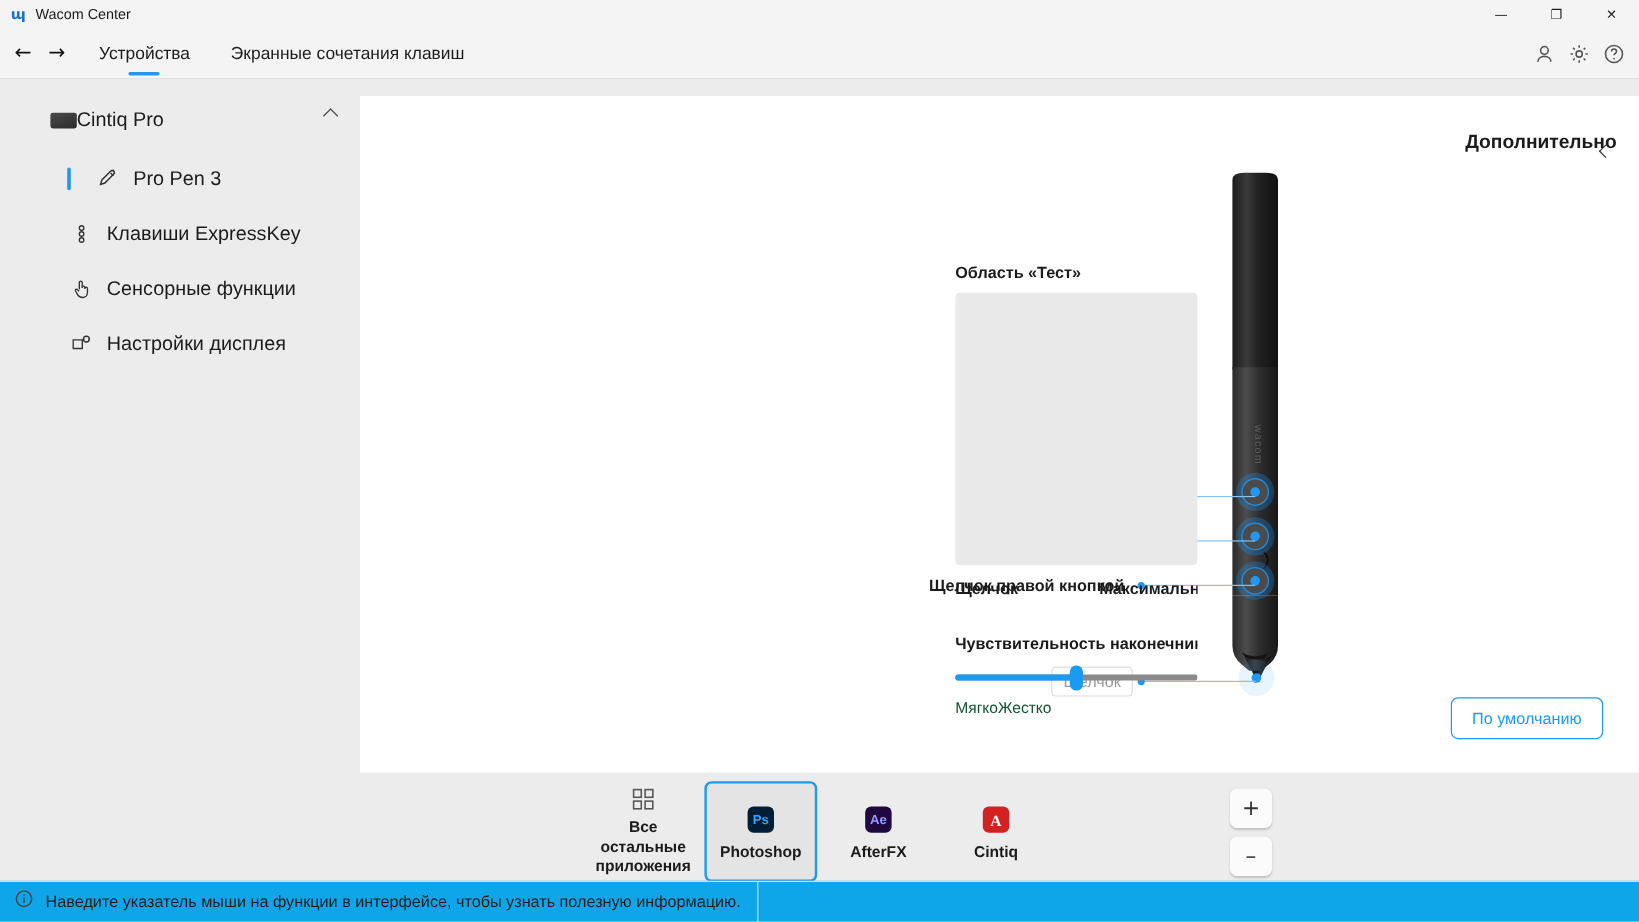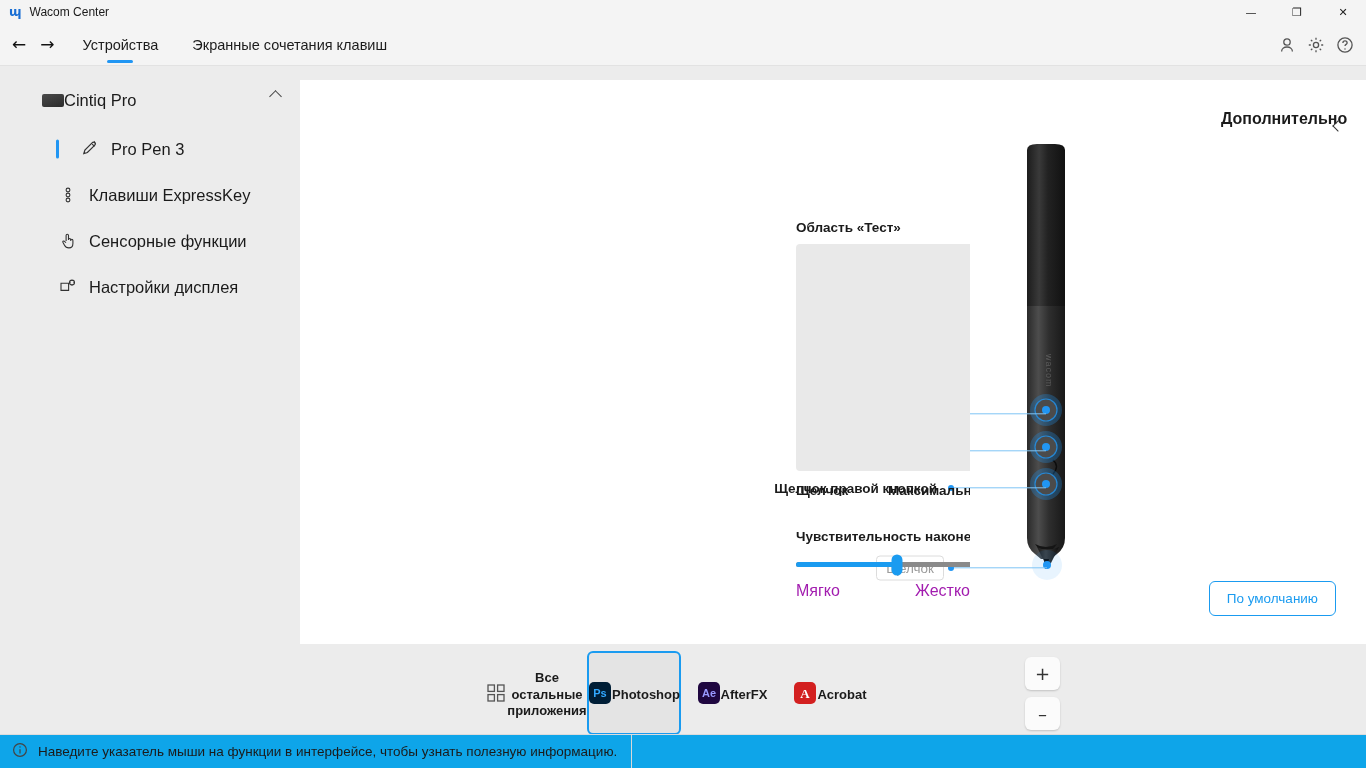--- a/index.html
+++ b/index.html
@@ -137,21 +137,21 @@
     position: absolute; height: 1.4px; background: #7fc4f5;
     transform: translateY(-50%);
   }
   .leaddot {
     position: absolute; width: 6px; height: 6px;
     border-radius: 50%; background: #2196f3;
     transform: translate(-50%,-50%);
   }
 
   
-  .rightpanel { position: absolute; left: 496px; top: 140px; width: 174px; overflow: hidden; }
+  .rightpanel { position: absolute; left: 496px; top: 140px; width: 202px; overflow: hidden; }
   .rp-title {
     font-size: 13.5px; font-weight: 700; color: #1b1b1b;
     margin-bottom: 9px; white-space: nowrap;
   }
   .testarea {
     width: 202px; height: 227px;
     background: #e9e9e9; border-radius: 4px;
   }
   .rowlabels {
     display: flex; justify-content: space-between;
@@ -165,42 +165,42 @@
   }
   .slider { position: relative; margin-top: 18px; width: 202px; height: 5px; }
   .strack { position: absolute; inset: 0; border-radius: 3px; background: #8a8a8a; }
   .sfill { position: absolute; left: 0; top: 0; height: 5px; border-radius: 3px; background: #1a9bf0; }
   .sthumb {
     position: absolute; top: 50%; width: 11px; height: 21px;
     border-radius: 6px; background: #1a9bf0;
     transform: translate(-50%,-50%);
   }
   .srange {
-    display: flex; justify-content: space-between;
-    margin-top: 15px; font-size: 16px; color: #a21caf;
+    display: flex; 
+    margin-top: 15px; font-size: 13px; color: #14532d;
   }
 
   .defbtn {
     position: absolute; right: 30px; bottom: 28px;
     padding: 9px 17px; border: 1.4px solid #1a9bf0;
     border-radius: 6px; background: #fff;
     color: #1a9bf0; font-size: 13.5px;
     font-family: "Liberation Sans", sans-serif;
   }
 
   
   .appbar {
     height: 98px; background: #ececec;
     display: flex; align-items: center;
     justify-content: center; position: relative;
   }
   .apps { display: flex; align-items: center; gap: 4px; }
   .app {
     width: 94px; height: 84px; border-radius: 6px;
-    display: flex; flex-direction: row;
+    display: flex; flex-direction: column;
     align-items: center; justify-content: center;
     padding: 6px 4px;
   }
   .app.sel { background: #e4e4e4; border: 2px solid #1a9bf0; }
   .app .aicon { height: 30px; display: flex; align-items: center; justify-content: center; }
   .app .alabel {
     margin-top: 4px; font-size: 13px; font-weight: 700;
     color: #1b1b1b; text-align: center; line-height: 1.28;
   }
   .zoombtns {
@@ -487,21 +487,21 @@
       <div class="alabel">AfterFX</div>
     </div>
 
     <div class="app">
       <div class="aicon">
         <svg width="24" height="24" viewBox="0 0 24 24">
           <rect x="1" y="1" width="22" height="22" rx="5" fill="#d32020"></rect>
           <text x="12" y="17" fill="#ffffff" font-size="13" font-weight="bold" font-family="Liberation Serif, serif" text-anchor="middle">A</text>
         </svg>
       </div>
-      <div class="alabel">Acrobat</div>
+      <div class="alabel">Cintiq</div>
     </div>
 
   </div>
 
   <div class="zoombtns">
     <div class="zbtn">+</div>
     <div class="zbtn">–</div>
   </div>
 </div>
 

